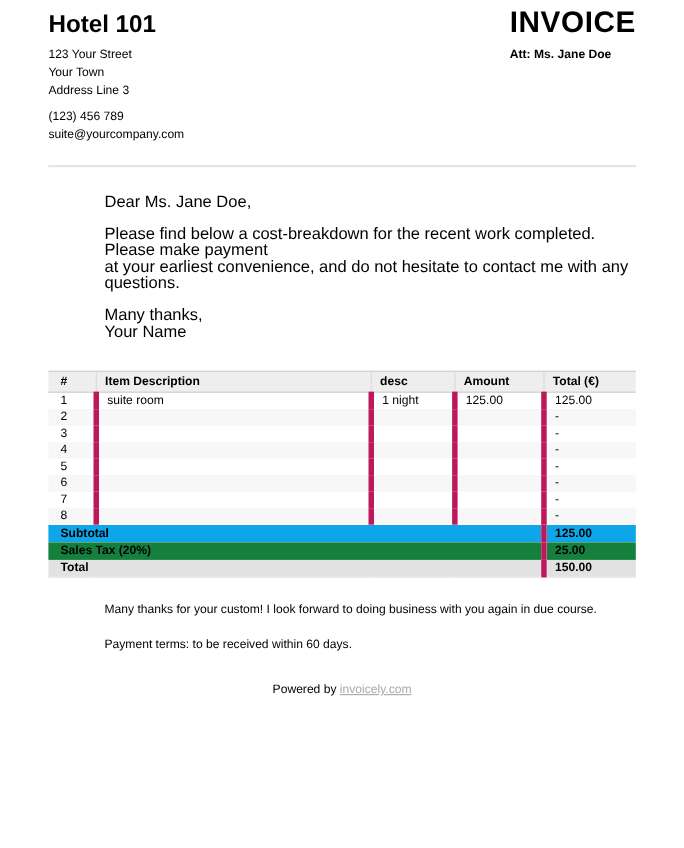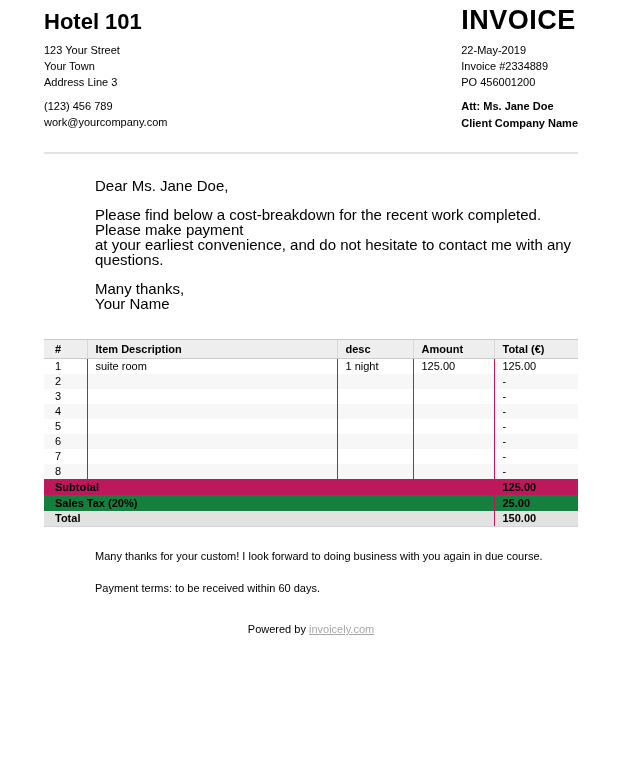--- a/index.html
+++ b/index.html
@@ -70,30 +70,30 @@
     padding: 0 8px;
   }
   .invoice-table thead th + th { border-left: 1px solid #d8d8d8; }
   .invoice-table thead th:first-child { padding-left: 11px; }
   .invoice-table tbody td {
     height: 15px;
     padding: 0 8px;
     white-space: nowrap;
     overflow: hidden;
   }
-  .invoice-table tbody td + td { border-left: 1px solid #be185d; }
+  .invoice-table tbody td + td { border-left: 5px solid #be185d; }
   .invoice-table tbody td:first-child { padding-left: 11px; }
   .invoice-table tbody tr.stripe { background: #f7f7f7; }
   .invoice-table tr.summary td {
     height: 16px;
     font-weight: bold;
     padding: 0 8px;
   }
   .invoice-table tr.summary td:first-child { padding-left: 11px; }
-  .invoice-table tr.summary-0 { background: #be185d; padding-left: 36px; }
+  .invoice-table tr.summary-0 { background: #0ea5e9; padding-left: 36px; }
   .invoice-table tr.summary-1 { background: #15803d; }
   .invoice-table tr.summary-2 { background: #e2e2e2; }
   .invoice-table tr.summary-2 td { border-bottom: 1px solid #d6d6d6; }
 
   
   .footer-note { margin-left: 51px; font-size: 11px; line-height: 15px; }
   .thanks-note { margin-top: 22px; }
   .terms-note { margin-top: 17px; }
   .powered-by {
     margin-top: 27px;
@@ -114,33 +114,27 @@
   <div class="header">
     <div class="header-left">
       <h1 class="company-name">Hotel 101</h1>
       <div class="address-block">
         <div>123 Your Street</div>
         <div>Your Town</div>
         <div>Address Line 3</div>
       </div>
       <div class="contact-block">
         <div>(123) 456 789</div>
-        <div>work@yourcompany.com</div>
+        <div>suite@yourcompany.com</div>
       </div>
     </div>
     <div class="header-right">
       <div class="doc-title">INVOICE</div>
-      <div class="meta-block">
-        <div>22-May-2019</div>
-        <div>Invoice #2334889</div>
-        <div>PO 456001200</div>
-      </div>
       <div class="attention-block">
         <div>Att: Ms. Jane Doe</div>
-        <div>Client Company Name</div>
       </div>
     </div>
   </div>
 
   <hr class="divider">
 
   <div class="letter">
     <div class="salutation">Dear Ms. Jane Doe,</div>
     <div class="letter-paragraph">
       <div>Please find below a cost-breakdown for the recent work completed. Please make payment</div>

